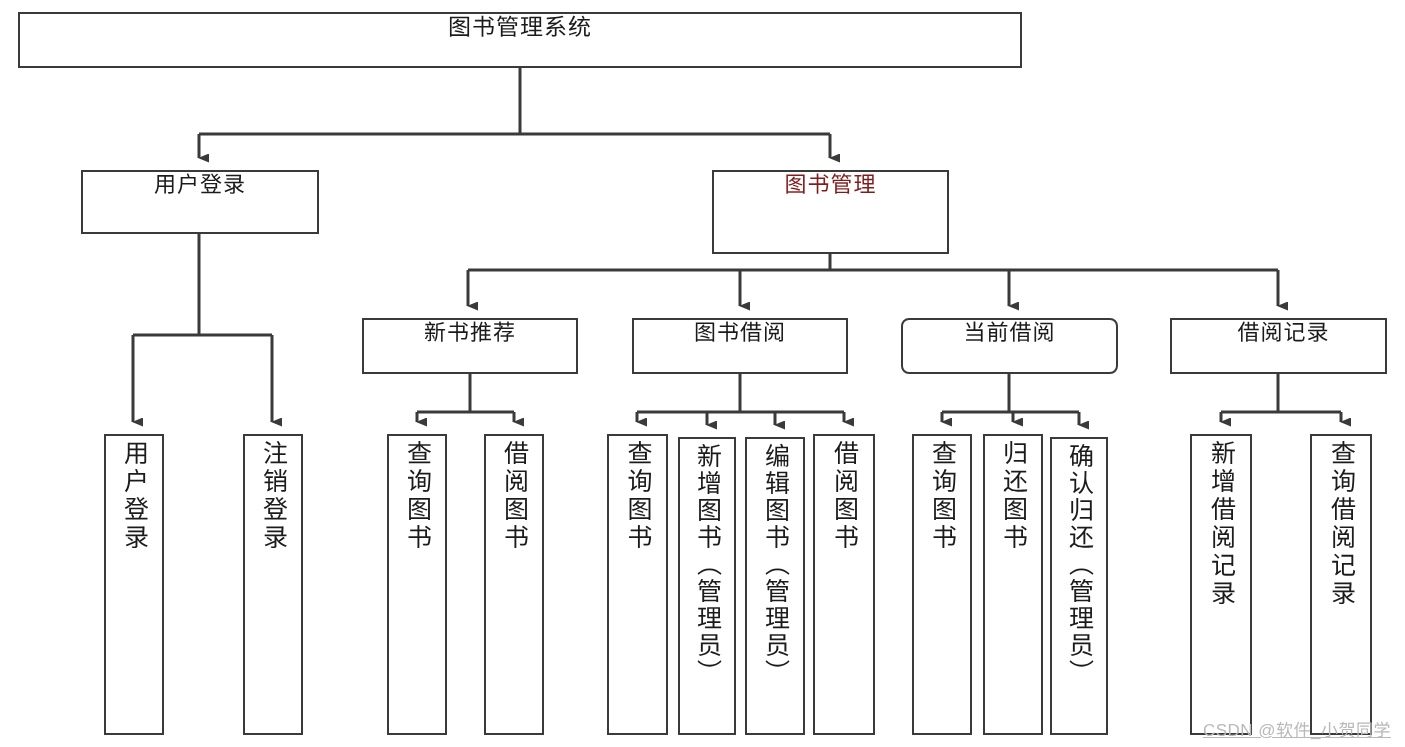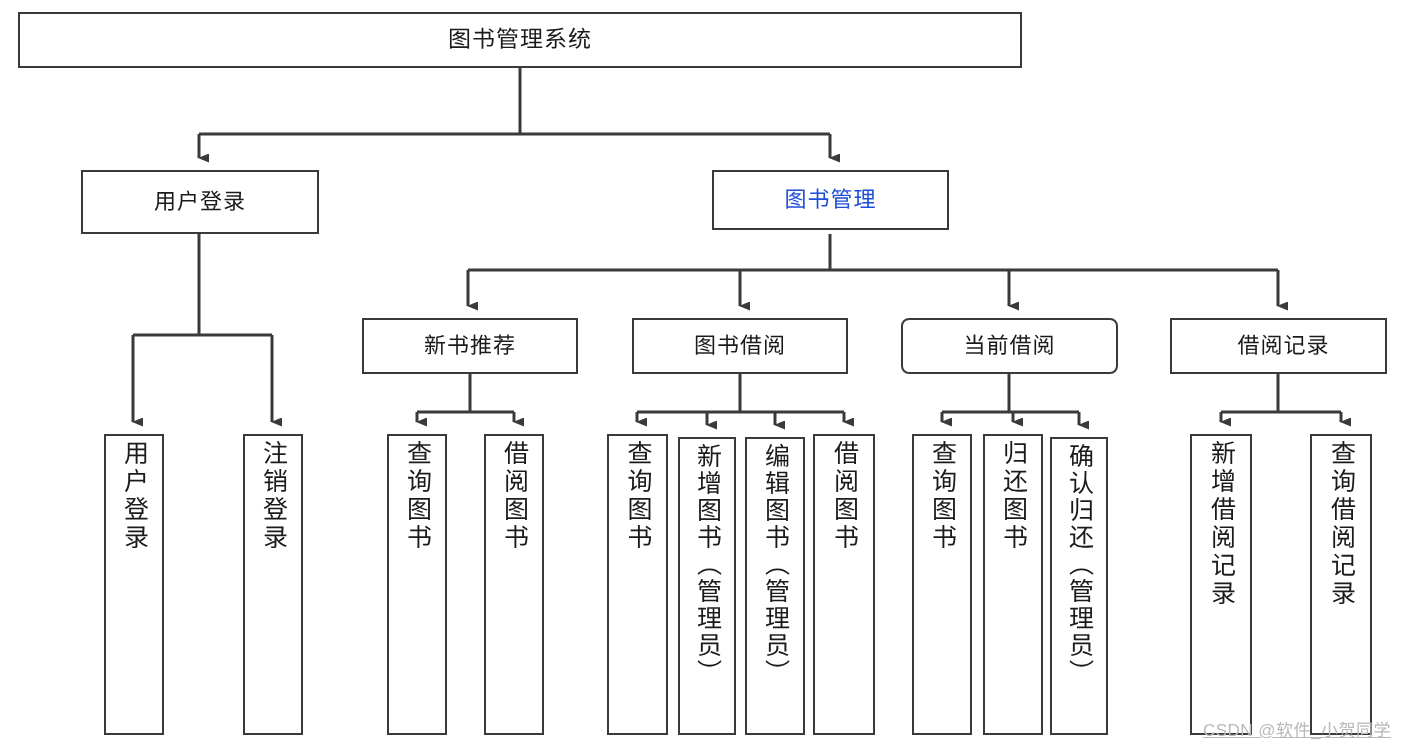--- a/index.html
+++ b/index.html
@@ -19,21 +19,20 @@
     position:absolute;left:0;top:0;
     width:1405px;height:747px;
     pointer-events:none;
   }
   .node{
     position:absolute;
     box-sizing:border-box;
     background:#ffffff;
     border:2.5px solid #3a3a3a;
     display:flex;
-    align-items:center;
     justify-content:center;
     color:#1b1b1b;
   }
   .node .label{
     display:block;
     text-align:center;
     line-height:1.18;
     white-space:pre;
   }
   
@@ -126,21 +125,21 @@
     </g>
   </svg>
 
   <div class="node horiz root" style="left: 18px; top: 12px; width: 1004px; height: 56px; border-color: rgb(58, 58, 58); background: rgb(255, 255, 255); color: rgb(27, 27, 27);">
     <span class="label">图书管理系统</span>
   </div>
 
   <div class="node horiz" style="left: 81px; top: 170px; width: 238px; height: 64px; border-color: rgb(58, 58, 58); background: rgb(255, 255, 255); color: rgb(27, 27, 27);">
     <span class="label">用户登录</span>
   </div>
-  <div class="node horiz" style="left: 712px; top: 170px; width: 237px; height: 60px; border-color: rgb(58, 58, 58); background: rgb(255, 255, 255); color: #1d4ed8;">
+  <div class="node horiz" style="left: 712px; top: 170px; width: 237px; height: 84px; border-color: rgb(58, 58, 58); background: rgb(255, 255, 255); color: #7f1d1d;">
     <span class="label">图书管理</span>
   </div>
 
   <div class="node horiz" style="left: 632px; top: 318px; width: 216px; height: 56px; border-color: rgb(58, 58, 58); background: rgb(255, 255, 255); color: rgb(27, 27, 27);">
     <span class="label">图书借阅</span>
   </div>
   <div class="node horiz" style="left: 362px; top: 318px; width: 216px; height: 56px; border-color: rgb(58, 58, 58); background: rgb(255, 255, 255); color: rgb(27, 27, 27);">
     <span class="label">新书推荐</span>
   </div>
   <div class="node horiz" style="left: 901px; top: 318px; width: 217px; height: 56px; border-color: rgb(58, 58, 58); background: rgb(255, 255, 255); color: rgb(27, 27, 27); border-radius: 8px;">

